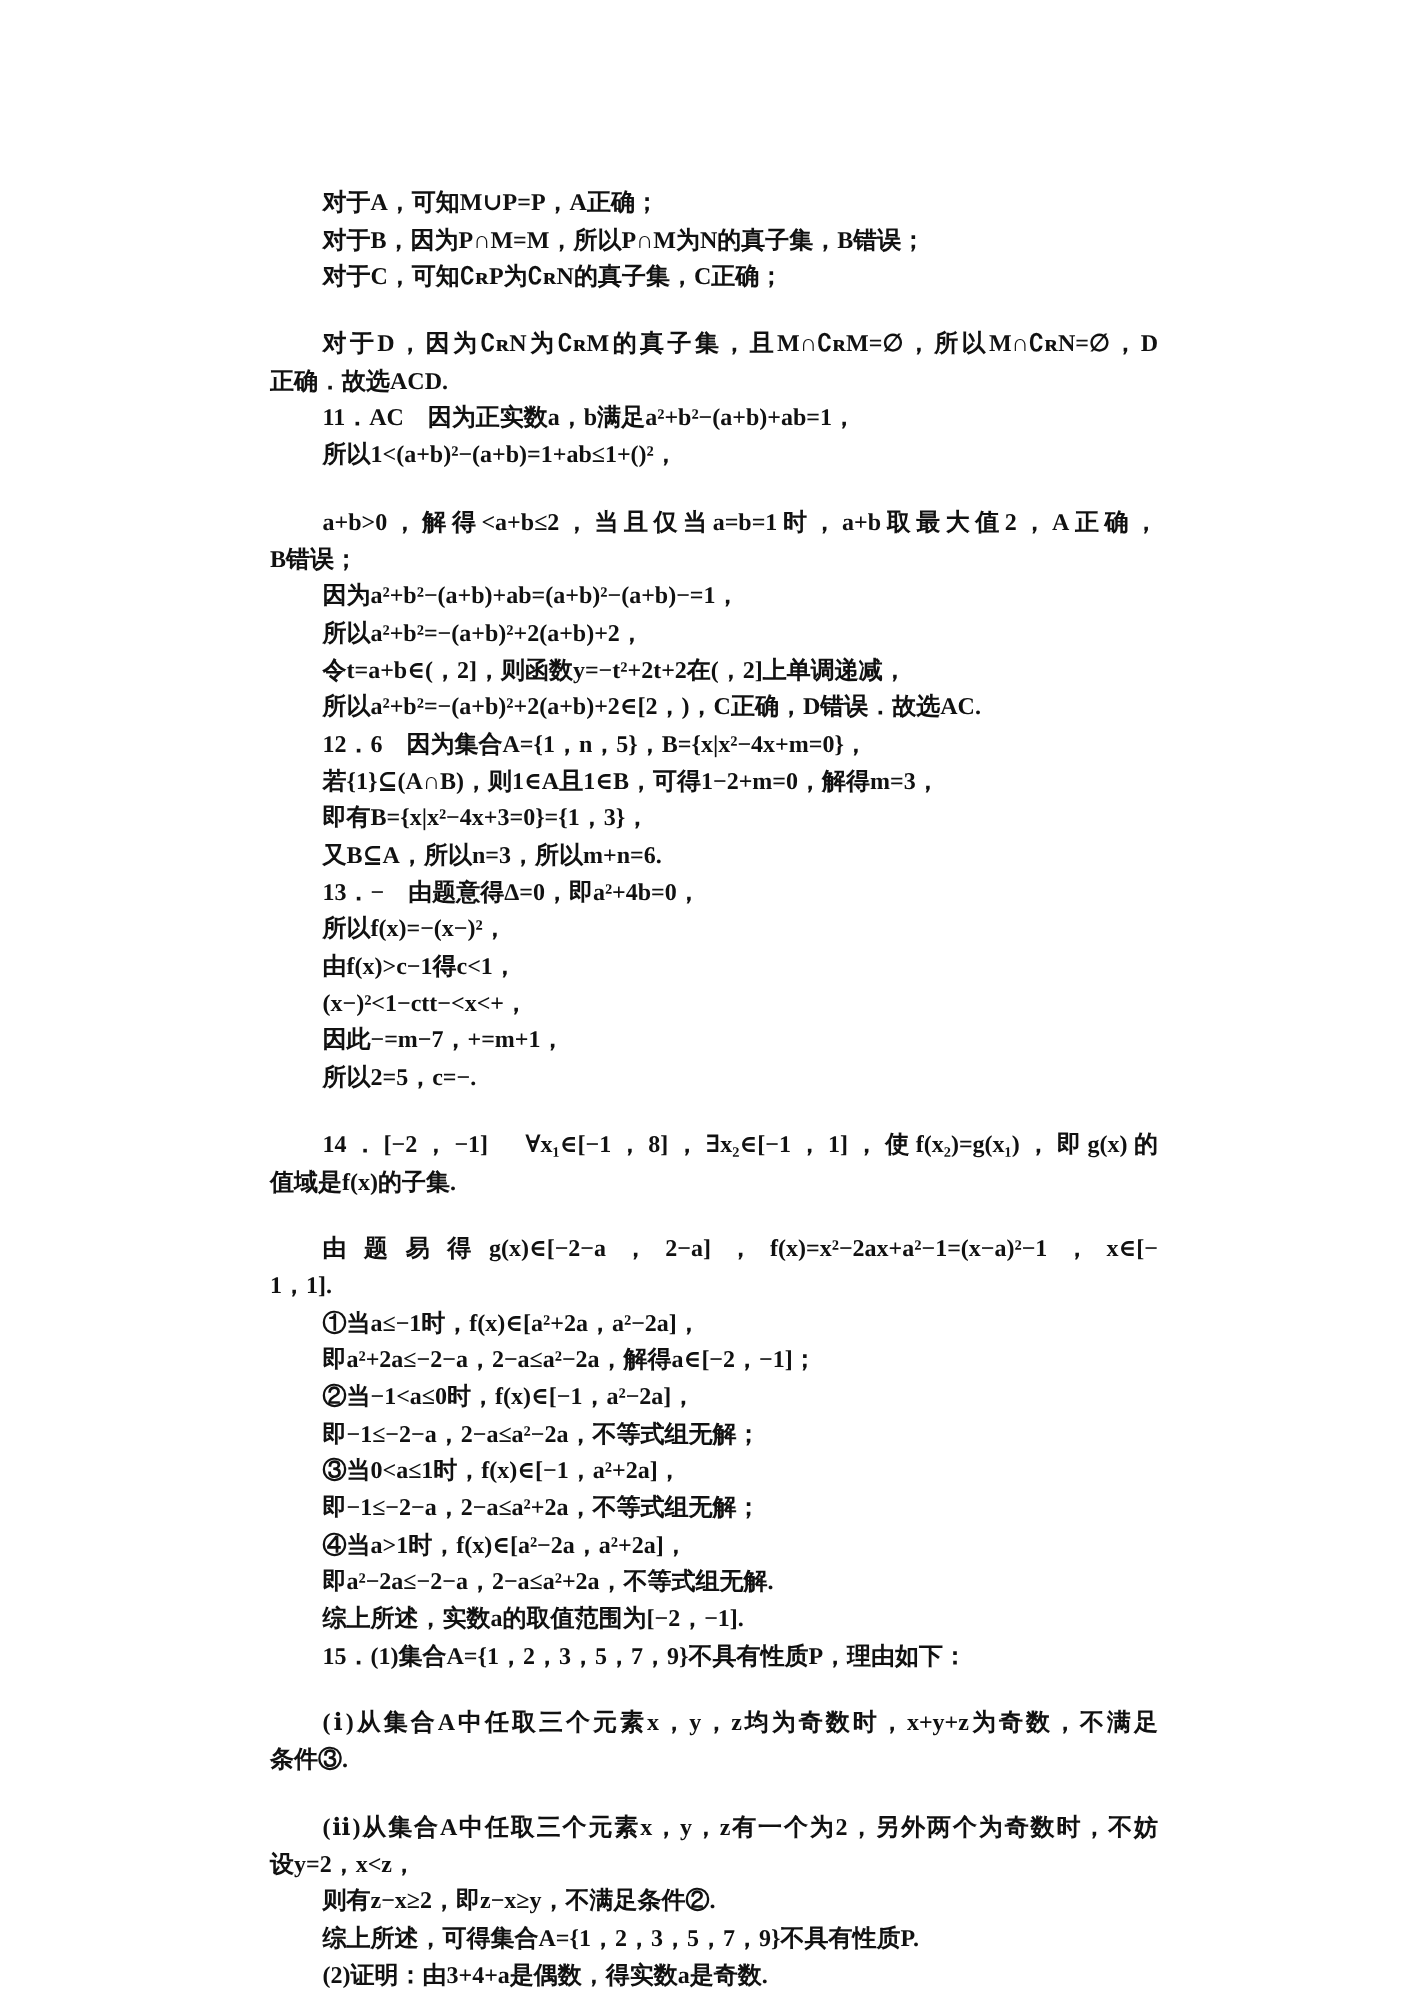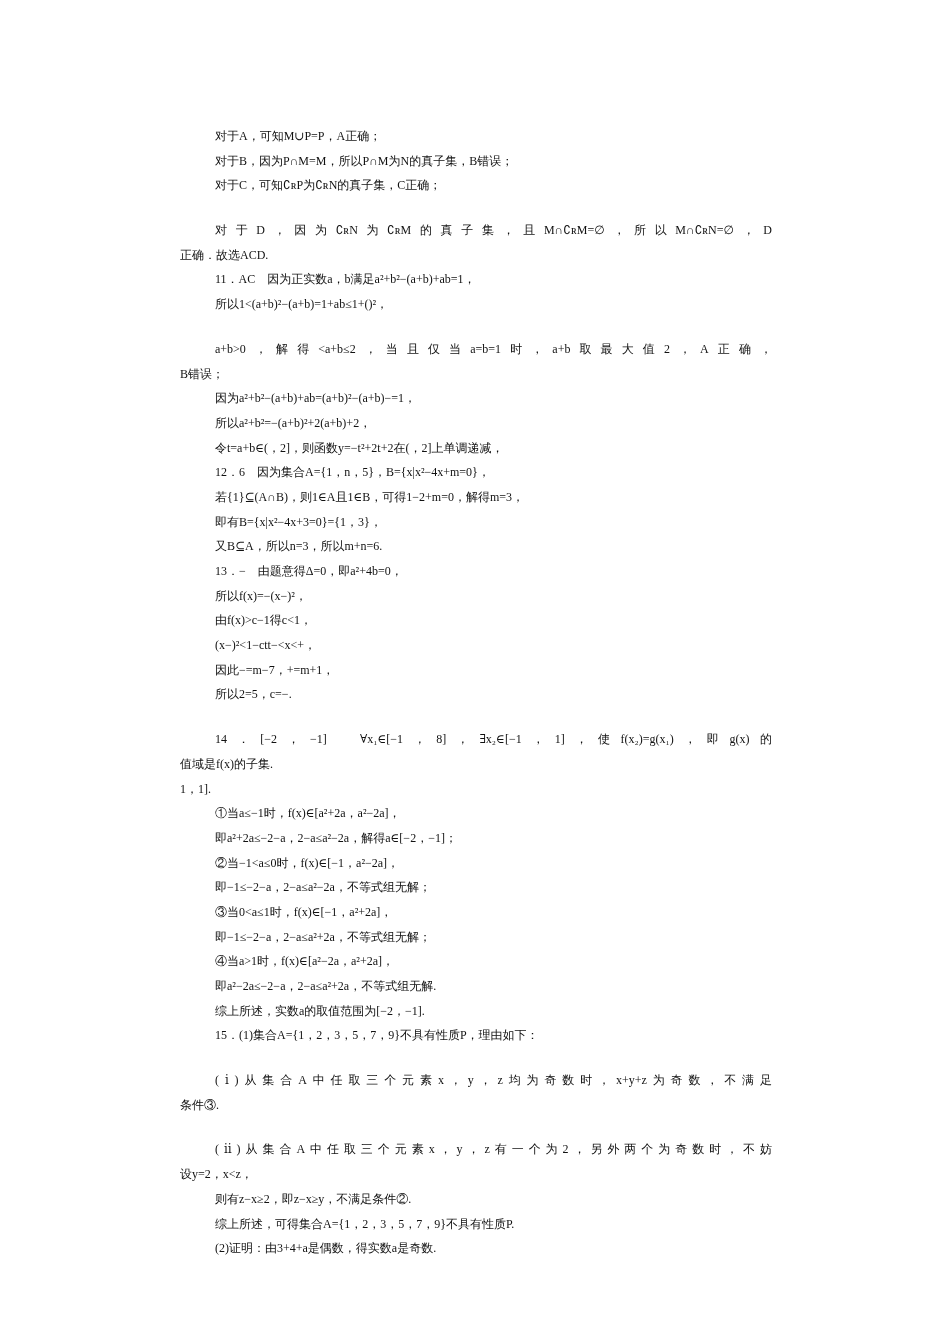--- a/index.html
+++ b/index.html
@@ -1,50 +1,52 @@
 <!DOCTYPE html>
 <html><head>
 <meta charset="utf-8">
 <style>
   html, body { margin:0; padding:0; background:#ffffff; }
   body { width:950px; height:1344px; position:relative; overflow:hidden;
          font-family:"Liberation Serif","DejaVu Serif",serif; color:#111; }
   .page { position:absolute; left:180px; top:124px; width:592px; }
-  .ln { font-size:12px; line-height:24.7px; height:24.7px; white-space:nowrap; }
+  .ln { font-size:16px; line-height:24.7px; height:24.7px; white-space:nowrap;font-weight:bold; }
   .ind { padding-left:35px; }
   .just { text-align:justify; text-align-last:justify;margin-top:20px; }
 </style>
 </head>
 <body>
 
 <div class="page" id="page">
     <div class="ln ind">对于A，可知M∪P=P，A正确；</div>
     <div class="ln ind">对于B，因为P∩M=M，所以P∩M为N的真子集，B错误；</div>
     <div class="ln ind">对于C，可知∁ʀP为∁ʀN的真子集，C正确；</div>
     <div class="ln ind just">对于D，因为∁ʀN为∁ʀM的真子集，且M∩∁ʀM=∅，所以M∩∁ʀN=∅，D</div>
     <div class="ln">正确．故选ACD.</div>
     <div class="ln ind">11．AC　因为正实数a，b满足a²+b²−(a+b)+ab=1，</div>
     <div class="ln ind">所以1&lt;(a+b)²−(a+b)=1+ab≤1+()²，</div>
     <div class="ln ind just">a+b&gt;0，解得&lt;a+b≤2，当且仅当a=b=1时，a+b取最大值2，A正确，</div>
     <div class="ln">B错误；</div>
     <div class="ln ind">因为a²+b²−(a+b)+ab=(a+b)²−(a+b)−=1，</div>
     <div class="ln ind">所以a²+b²=−(a+b)²+2(a+b)+2，</div>
     <div class="ln ind">令t=a+b∈(，2]，则函数y=−t²+2t+2在(，2]上单调递减，</div>
+    <div class="ln ind">所以a²+b²=−(a+b)²+2(a+b)+2∈[2，)，C正确，D错误．故选AC.</div>
     <div class="ln ind">12．6　因为集合A={1，n，5}，B={x|x²−4x+m=0}，</div>
     <div class="ln ind">若{1}⊆(A∩B)，则1∈A且1∈B，可得1−2+m=0，解得m=3，</div>
     <div class="ln ind">即有B={x|x²−4x+3=0}={1，3}，</div>
     <div class="ln ind">又B⊆A，所以n=3，所以m+n=6.</div>
     <div class="ln ind">13．−　由题意得Δ=0，即a²+4b=0，</div>
     <div class="ln ind">所以f(x)=−(x−)²，</div>
     <div class="ln ind">由f(x)&gt;c−1得c&lt;1，</div>
     <div class="ln ind">(x−)²&lt;1−ctt−&lt;x&lt;+，</div>
     <div class="ln ind">因此−=m−7，+=m+1，</div>
     <div class="ln ind">所以2=5，c=−.</div>
     <div class="ln ind just">14．[−2，−1]　∀x₁∈[−1，8]，∃x₂∈[−1，1]，使f(x₂)=g(x₁)，即g(x)的</div>
     <div class="ln">值域是f(x)的子集.</div>
+    <div class="ln ind just">由题易得g(x)∈[−2−a，2−a]，f(x)=x²−2ax+a²−1=(x−a)²−1，x∈[−</div>
     <div class="ln">1，1].</div>
     <div class="ln ind">①当a≤−1时，f(x)∈[a²+2a，a²−2a]，</div>
     <div class="ln ind">即a²+2a≤−2−a，2−a≤a²−2a，解得a∈[−2，−1]；</div>
     <div class="ln ind">②当−1&lt;a≤0时，f(x)∈[−1，a²−2a]，</div>
     <div class="ln ind">即−1≤−2−a，2−a≤a²−2a，不等式组无解；</div>
     <div class="ln ind">③当0&lt;a≤1时，f(x)∈[−1，a²+2a]，</div>
     <div class="ln ind">即−1≤−2−a，2−a≤a²+2a，不等式组无解；</div>
     <div class="ln ind">④当a&gt;1时，f(x)∈[a²−2a，a²+2a]，</div>
     <div class="ln ind">即a²−2a≤−2−a，2−a≤a²+2a，不等式组无解.</div>
     <div class="ln ind">综上所述，实数a的取值范围为[−2，−1].</div>

